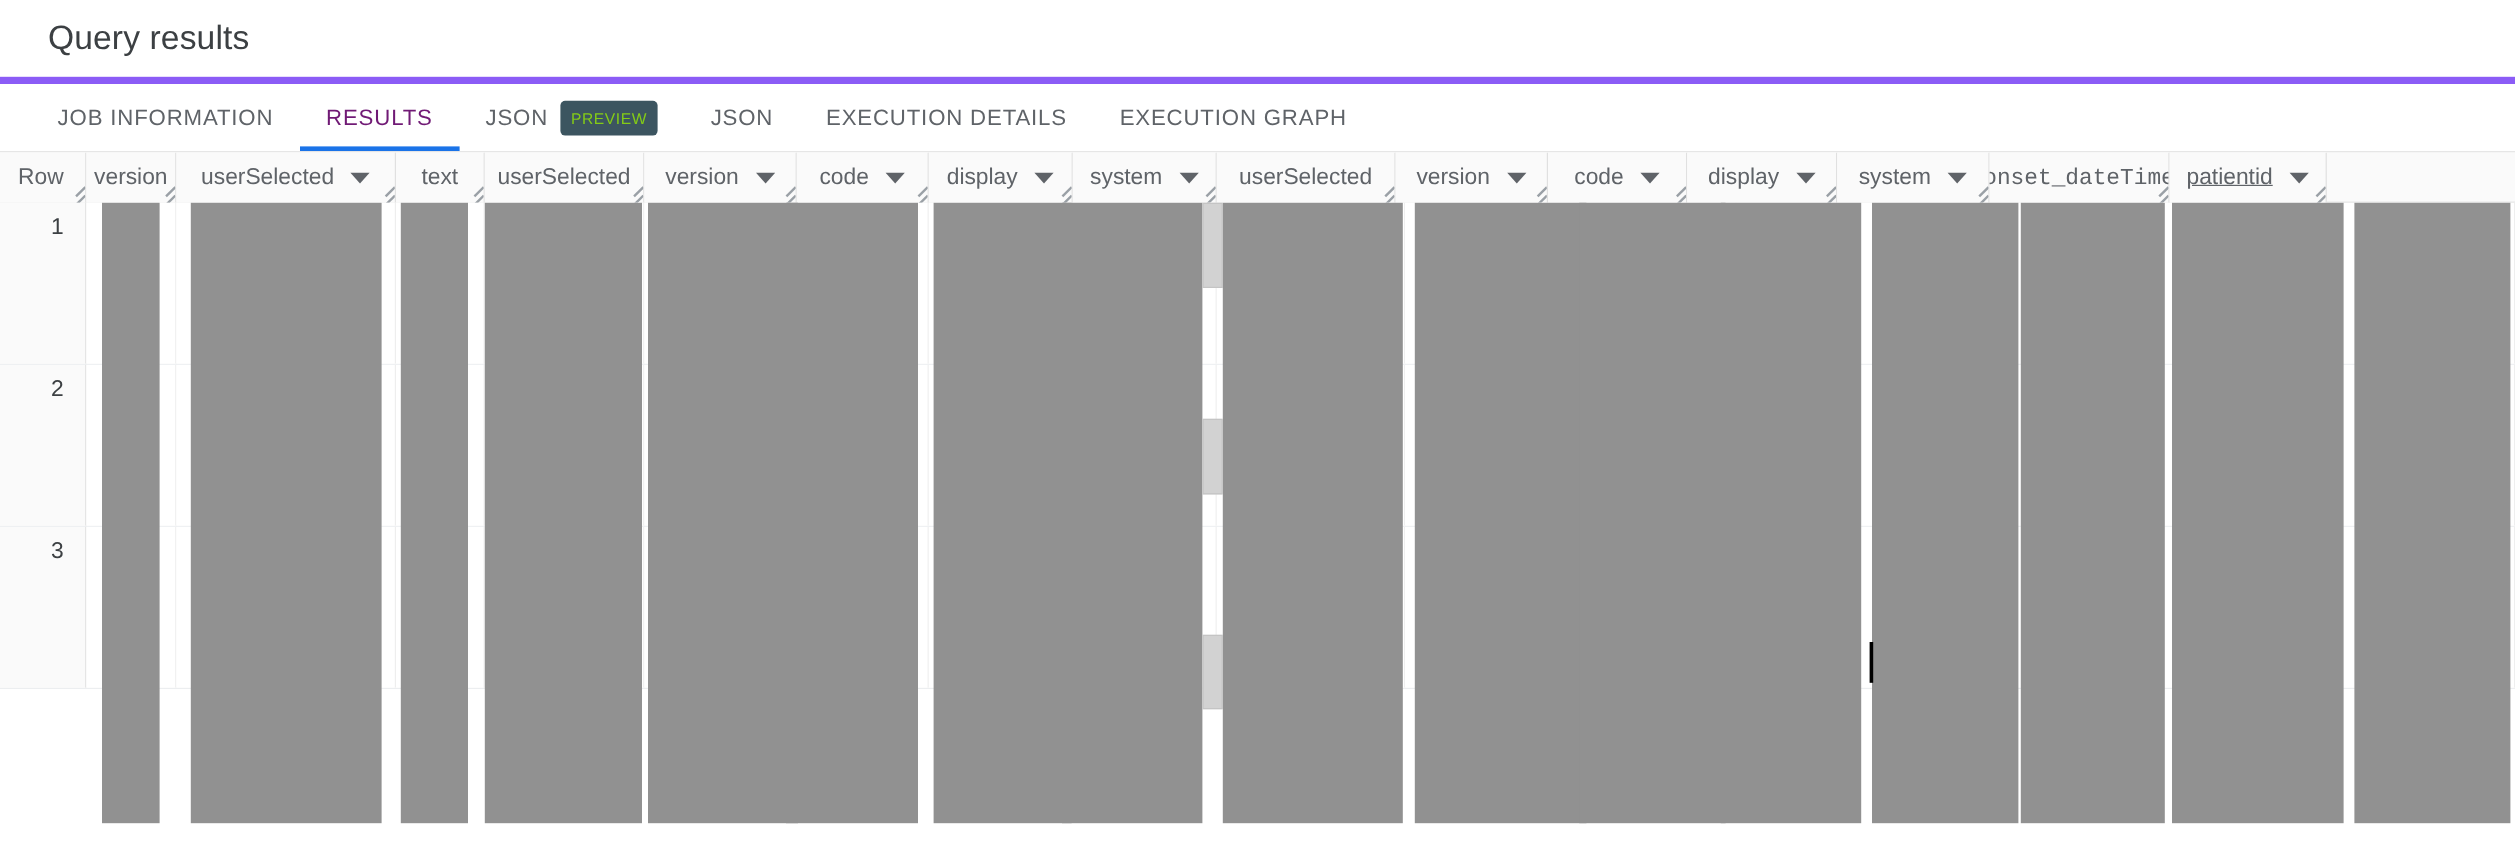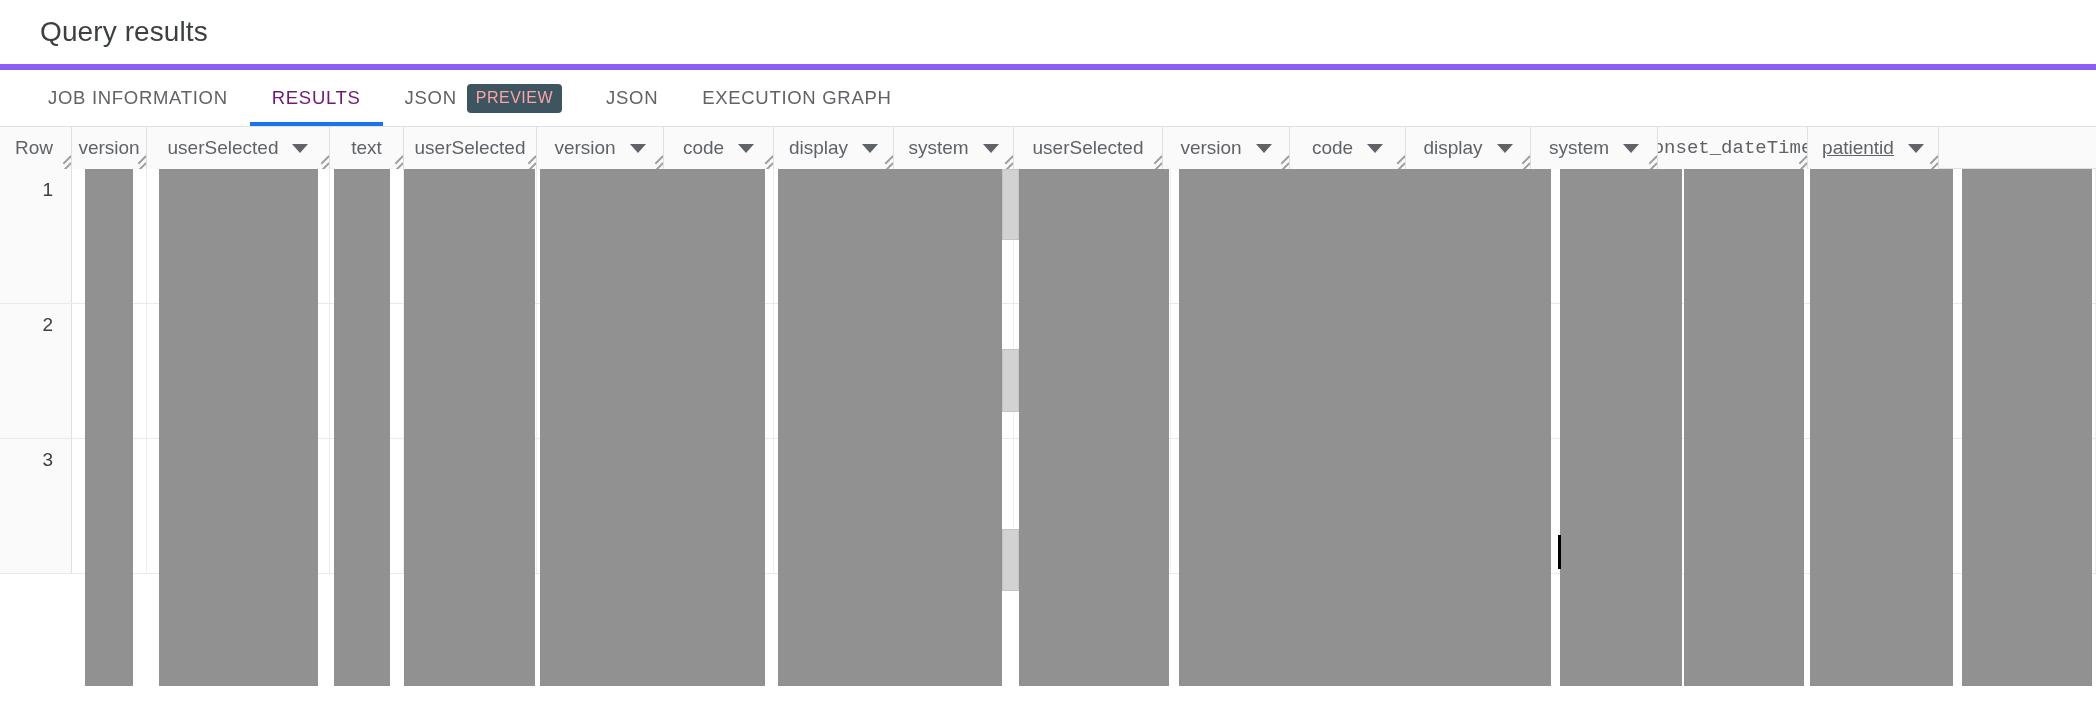--- a/index.html
+++ b/index.html
@@ -73,22 +73,22 @@
     background: #1a73e8;
   }
   .badge {
     display: inline-flex;
     align-items: center;
     justify-content: center;
     height: 29px;
     padding: 0 9px;
     border-radius: 4px;
     background: #3c5560;
-    color: #fca5a5;
-    font-size: 16px;
+    color: #84cc16;
+    font-size: 13px;
     font-weight: 500;
     letter-spacing: 0.5px;
   }
 
   
   .table-wrap {
     position: absolute;
     left: 0; top: 126px;
     width: 2096px;
     height: 575px;
@@ -208,20 +208,23 @@
       </div>
       <div class="tab active">
         <span>RESULTS</span>
       </div>
       <div class="tab">
         <span>JSON</span>
         <span class="badge">PREVIEW</span>
       </div>
       <div class="tab">
         <span>JSON</span>
+      </div>
+      <div class="tab">
+        <span>EXECUTION DETAILS</span>
       </div>
       <div class="tab">
         <span>EXECUTION GRAPH</span>
       </div>
     </div>
 
   <div class="table-wrap">
     <div class="header-row" id="header-row">
         <div class="th row-th" style="width: 72px; flex: 0 0 72px;">
           <span>Row</span>

